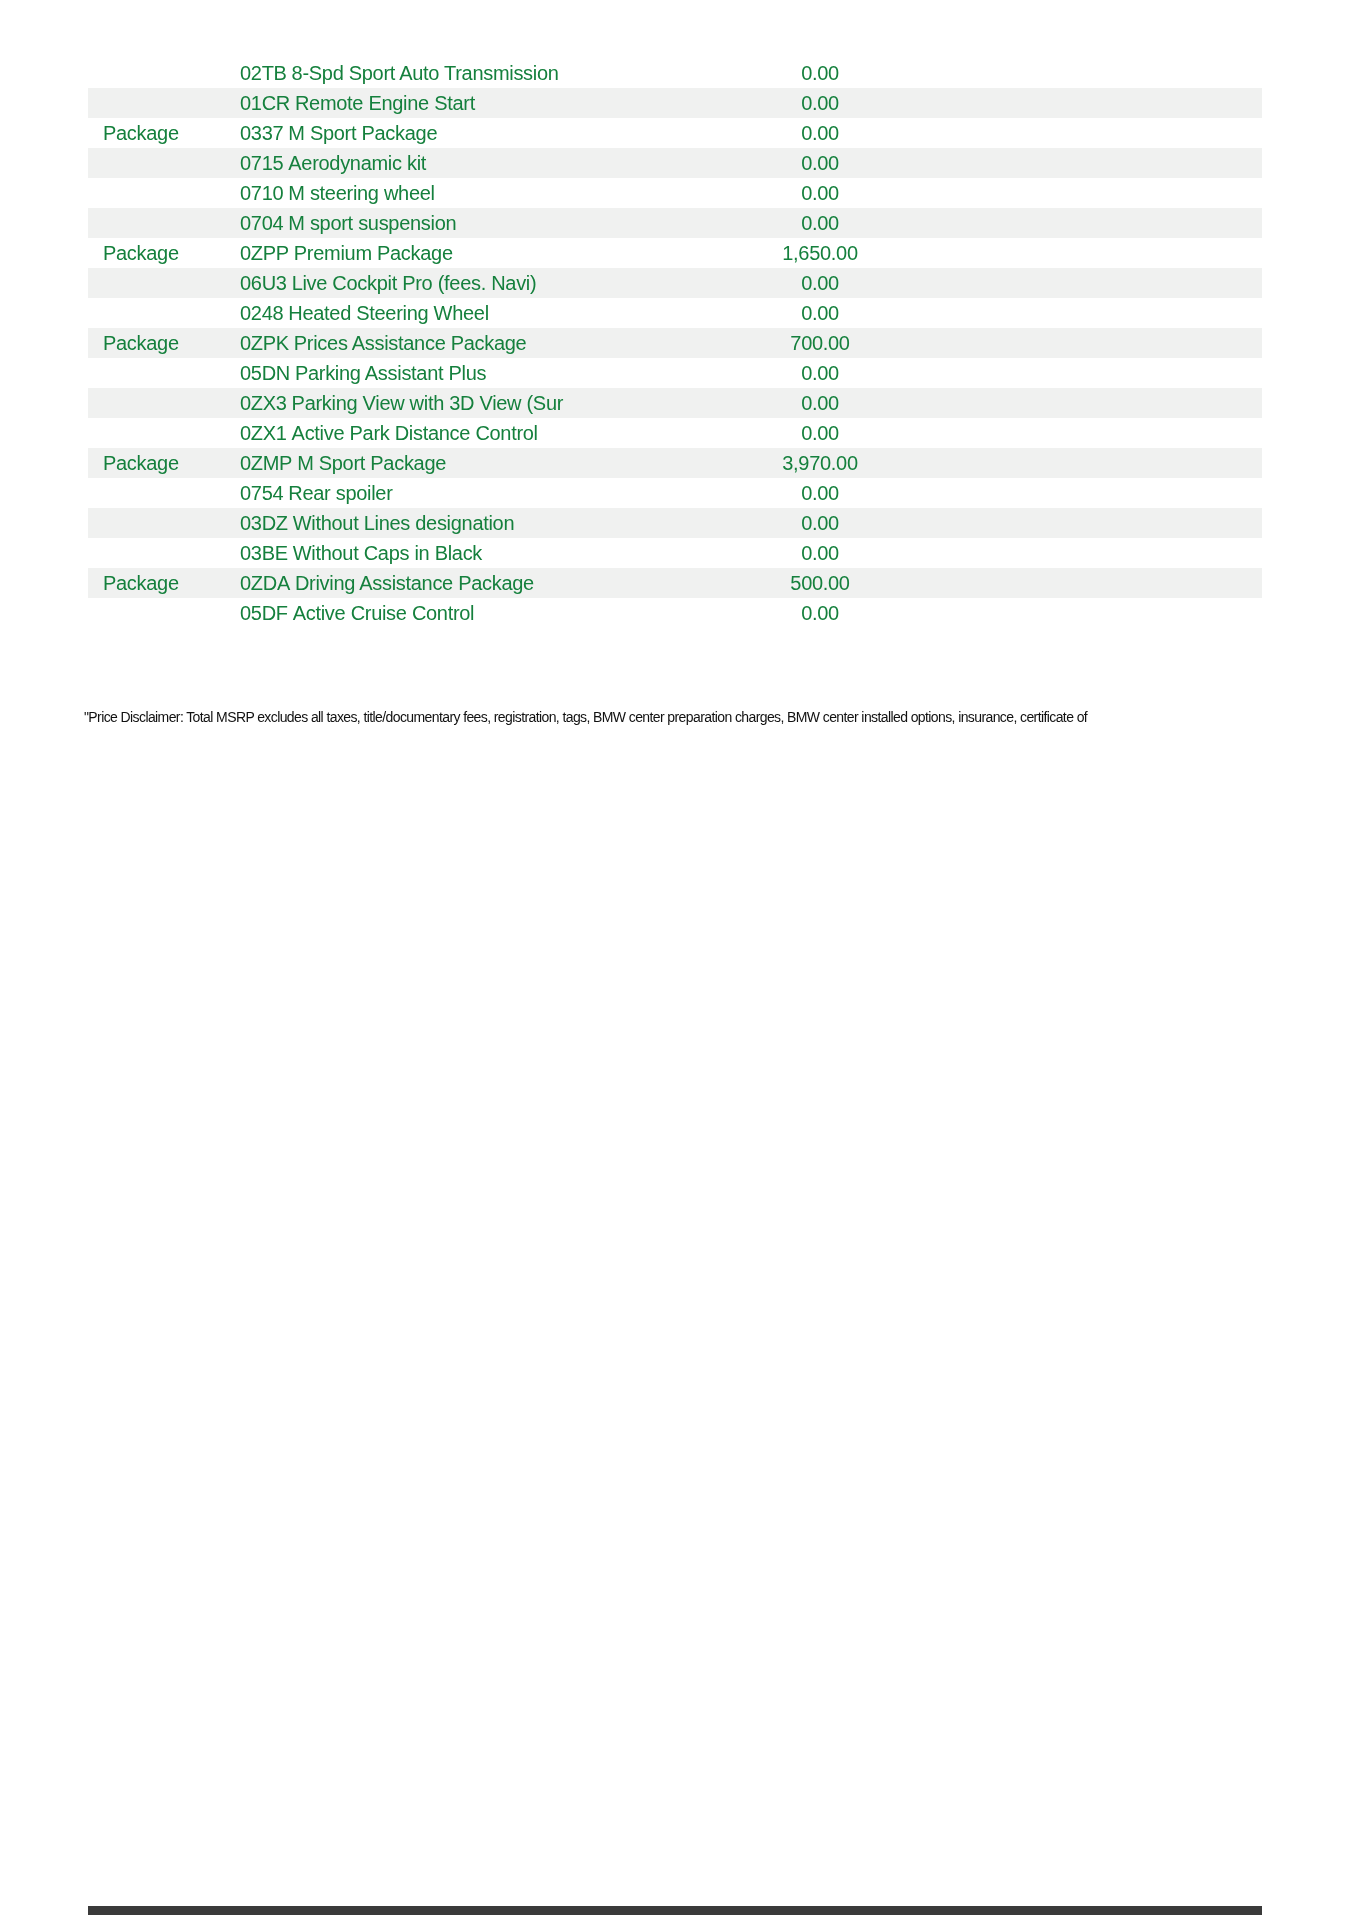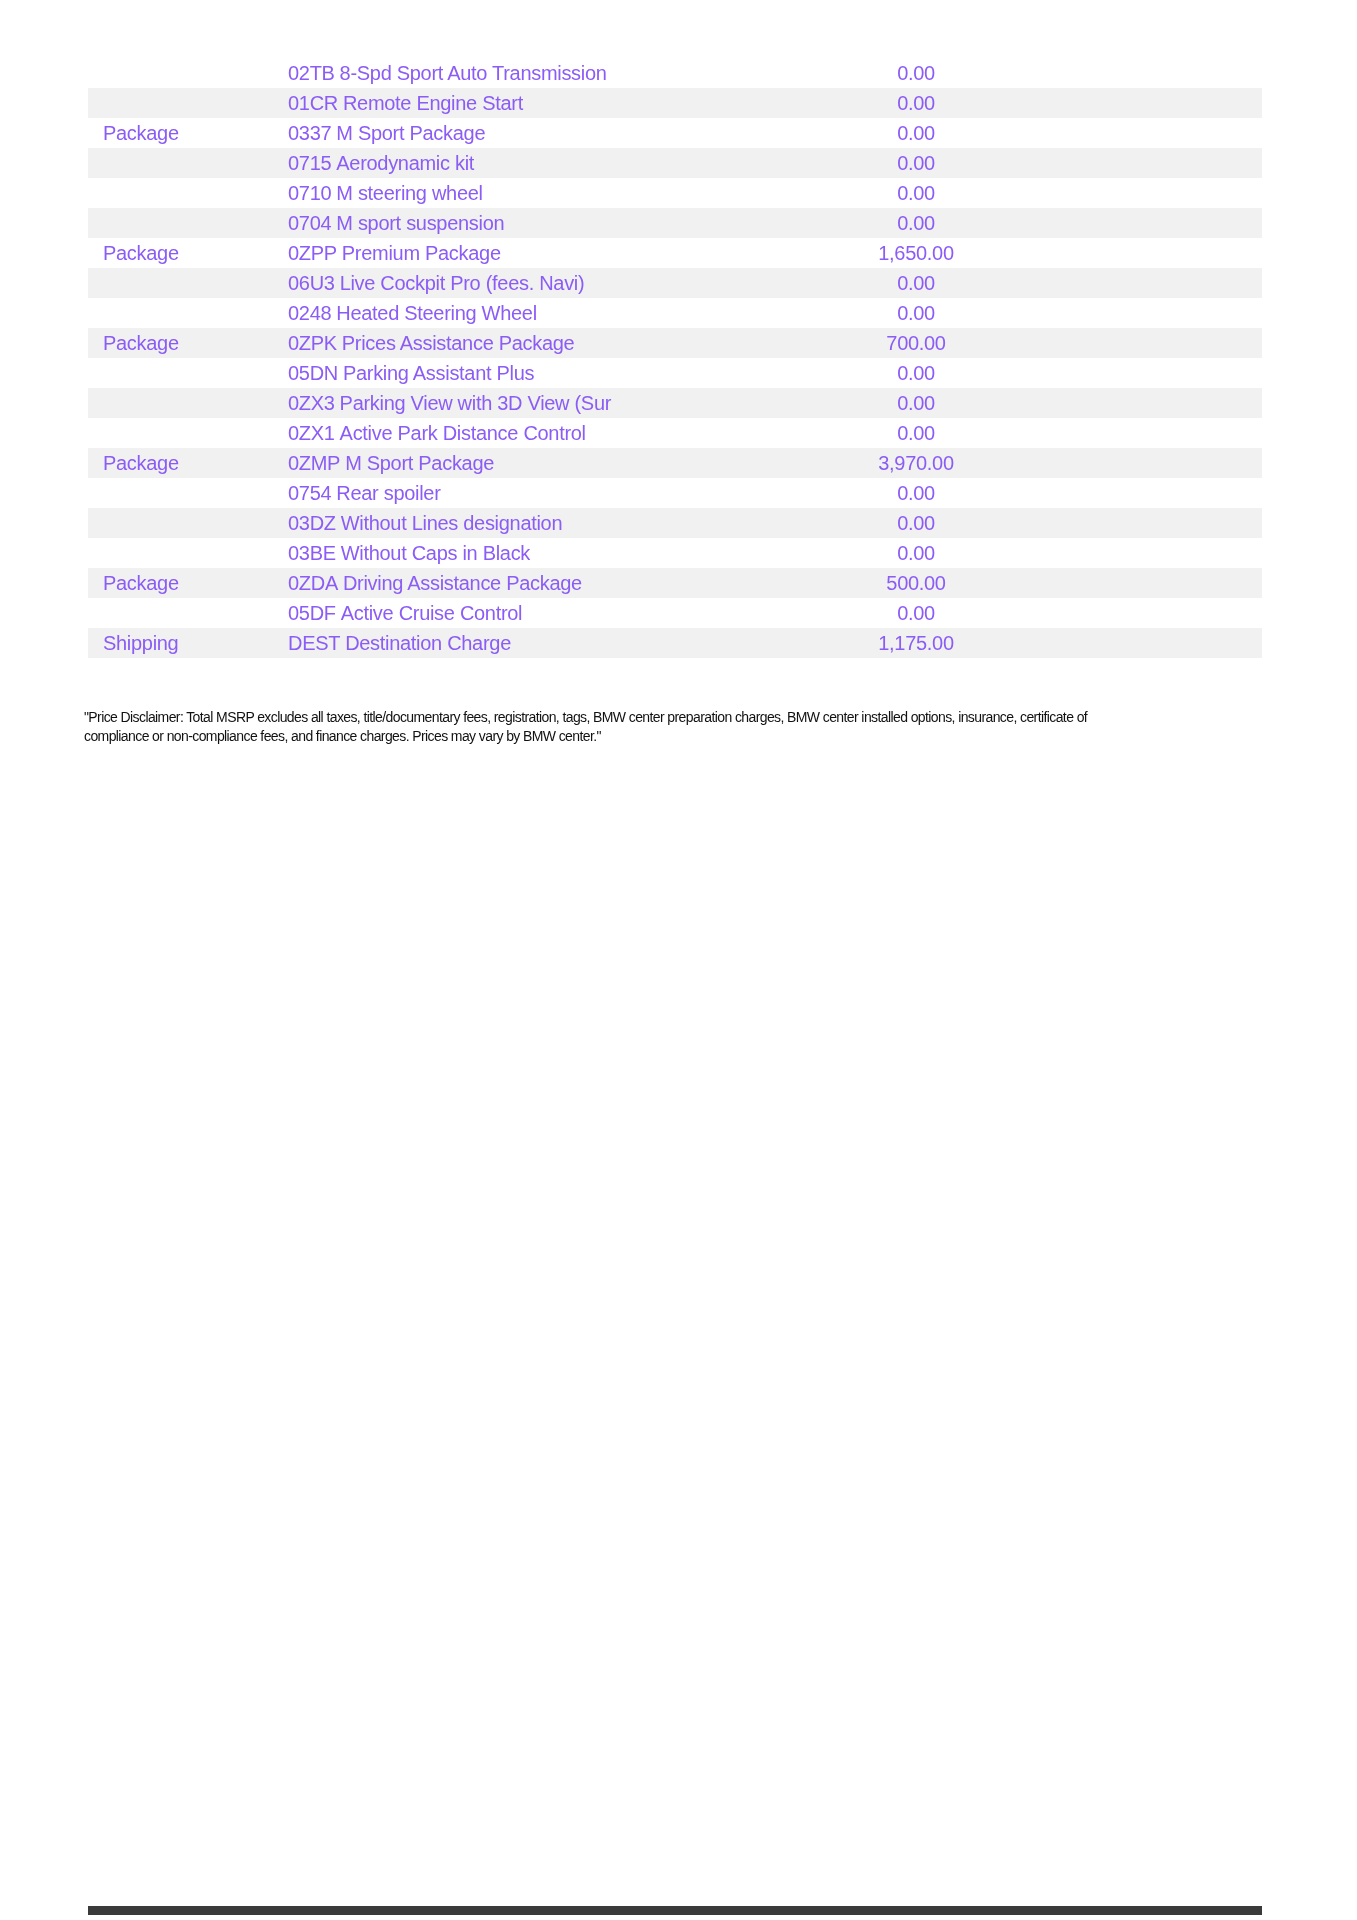--- a/index.html
+++ b/index.html
@@ -17,22 +17,21 @@
     top: 58px;
     width: 1174px;
   }
   .opt-row {
     display: grid;
     grid-template-columns: 152px 420px 320px 1fr;
     height: 30px;
     align-items: center;
     font-size: 20px;
     letter-spacing: -0.3px;
-    color: #8b5cf6;
-    gap: 48px;
+    color: #15803d;
   }
   .opt-row:nth-child(even) { background: #f0f1f0; }
   .cell-cat { padding-left: 15px; white-space: nowrap; }
   .cell-desc { white-space: nowrap; overflow: hidden; }
   .cell-desc .opt-code { margin-right: 5px; }
   .cell-price { text-align: center; white-space: nowrap; }
   .disclaimer {
     position: absolute;
     left: 84px;
     top: 708px;
@@ -163,26 +162,19 @@
       <div class="cell-desc"><span class="opt-code">0ZDA</span><span>Driving Assistance Package</span></div>
       <div class="cell-price">500.00</div>
       <div></div>
     </div>
     <div class="opt-row">
       <div class="cell-cat"></div>
       <div class="cell-desc"><span class="opt-code">05DF</span><span>Active Cruise Control</span></div>
       <div class="cell-price">0.00</div>
       <div></div>
     </div>
-    <div class="opt-row">
-      <div class="cell-cat">Shipping</div>
-      <div class="cell-desc"><span class="opt-code">DEST</span><span>Destination Charge</span></div>
-      <div class="cell-price">1,175.00</div>
-      <div></div>
-    </div>
   </div>
 
 <div class="disclaimer" id="disclaimer">
     <div class="line">"Price Disclaimer: Total MSRP excludes all taxes, title/documentary fees, registration, tags, BMW center preparation charges, BMW center installed options, insurance, certificate of</div>
-    <div class="line">compliance or non-compliance fees, and finance charges. Prices may vary by BMW center."</div>
   </div>
 
 <div class="footer-bar"></div>
 
 </body></html>

